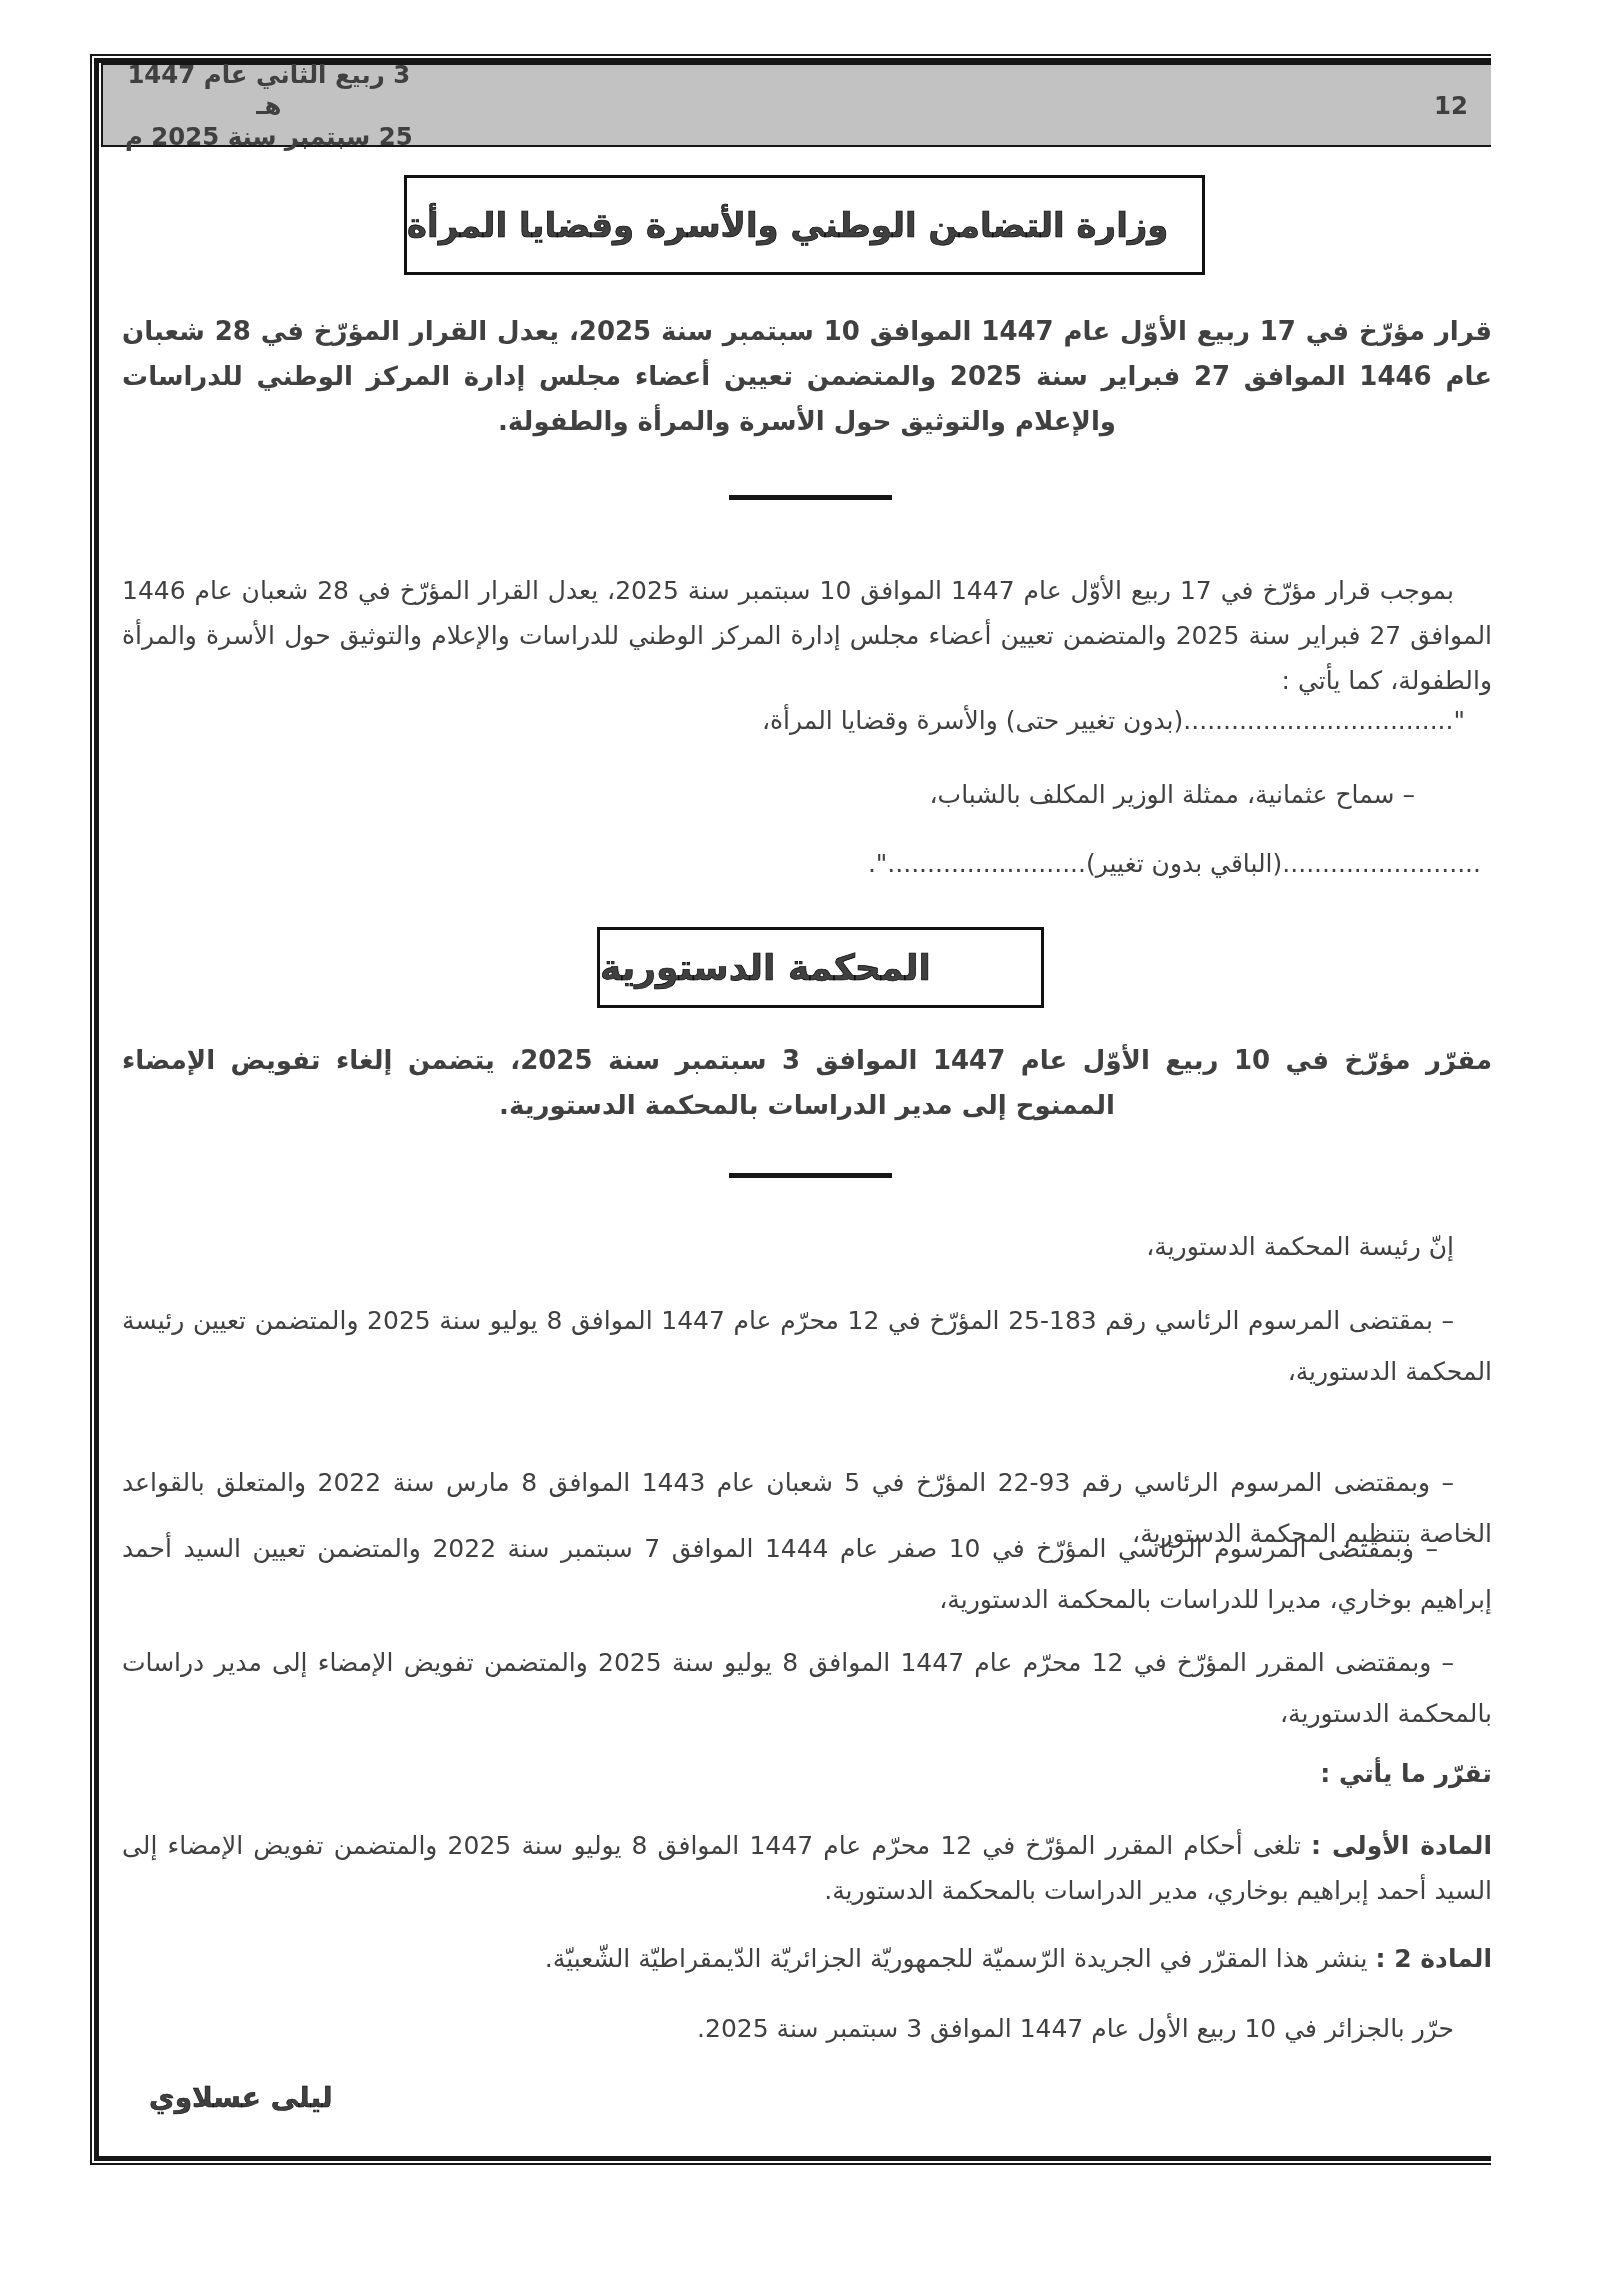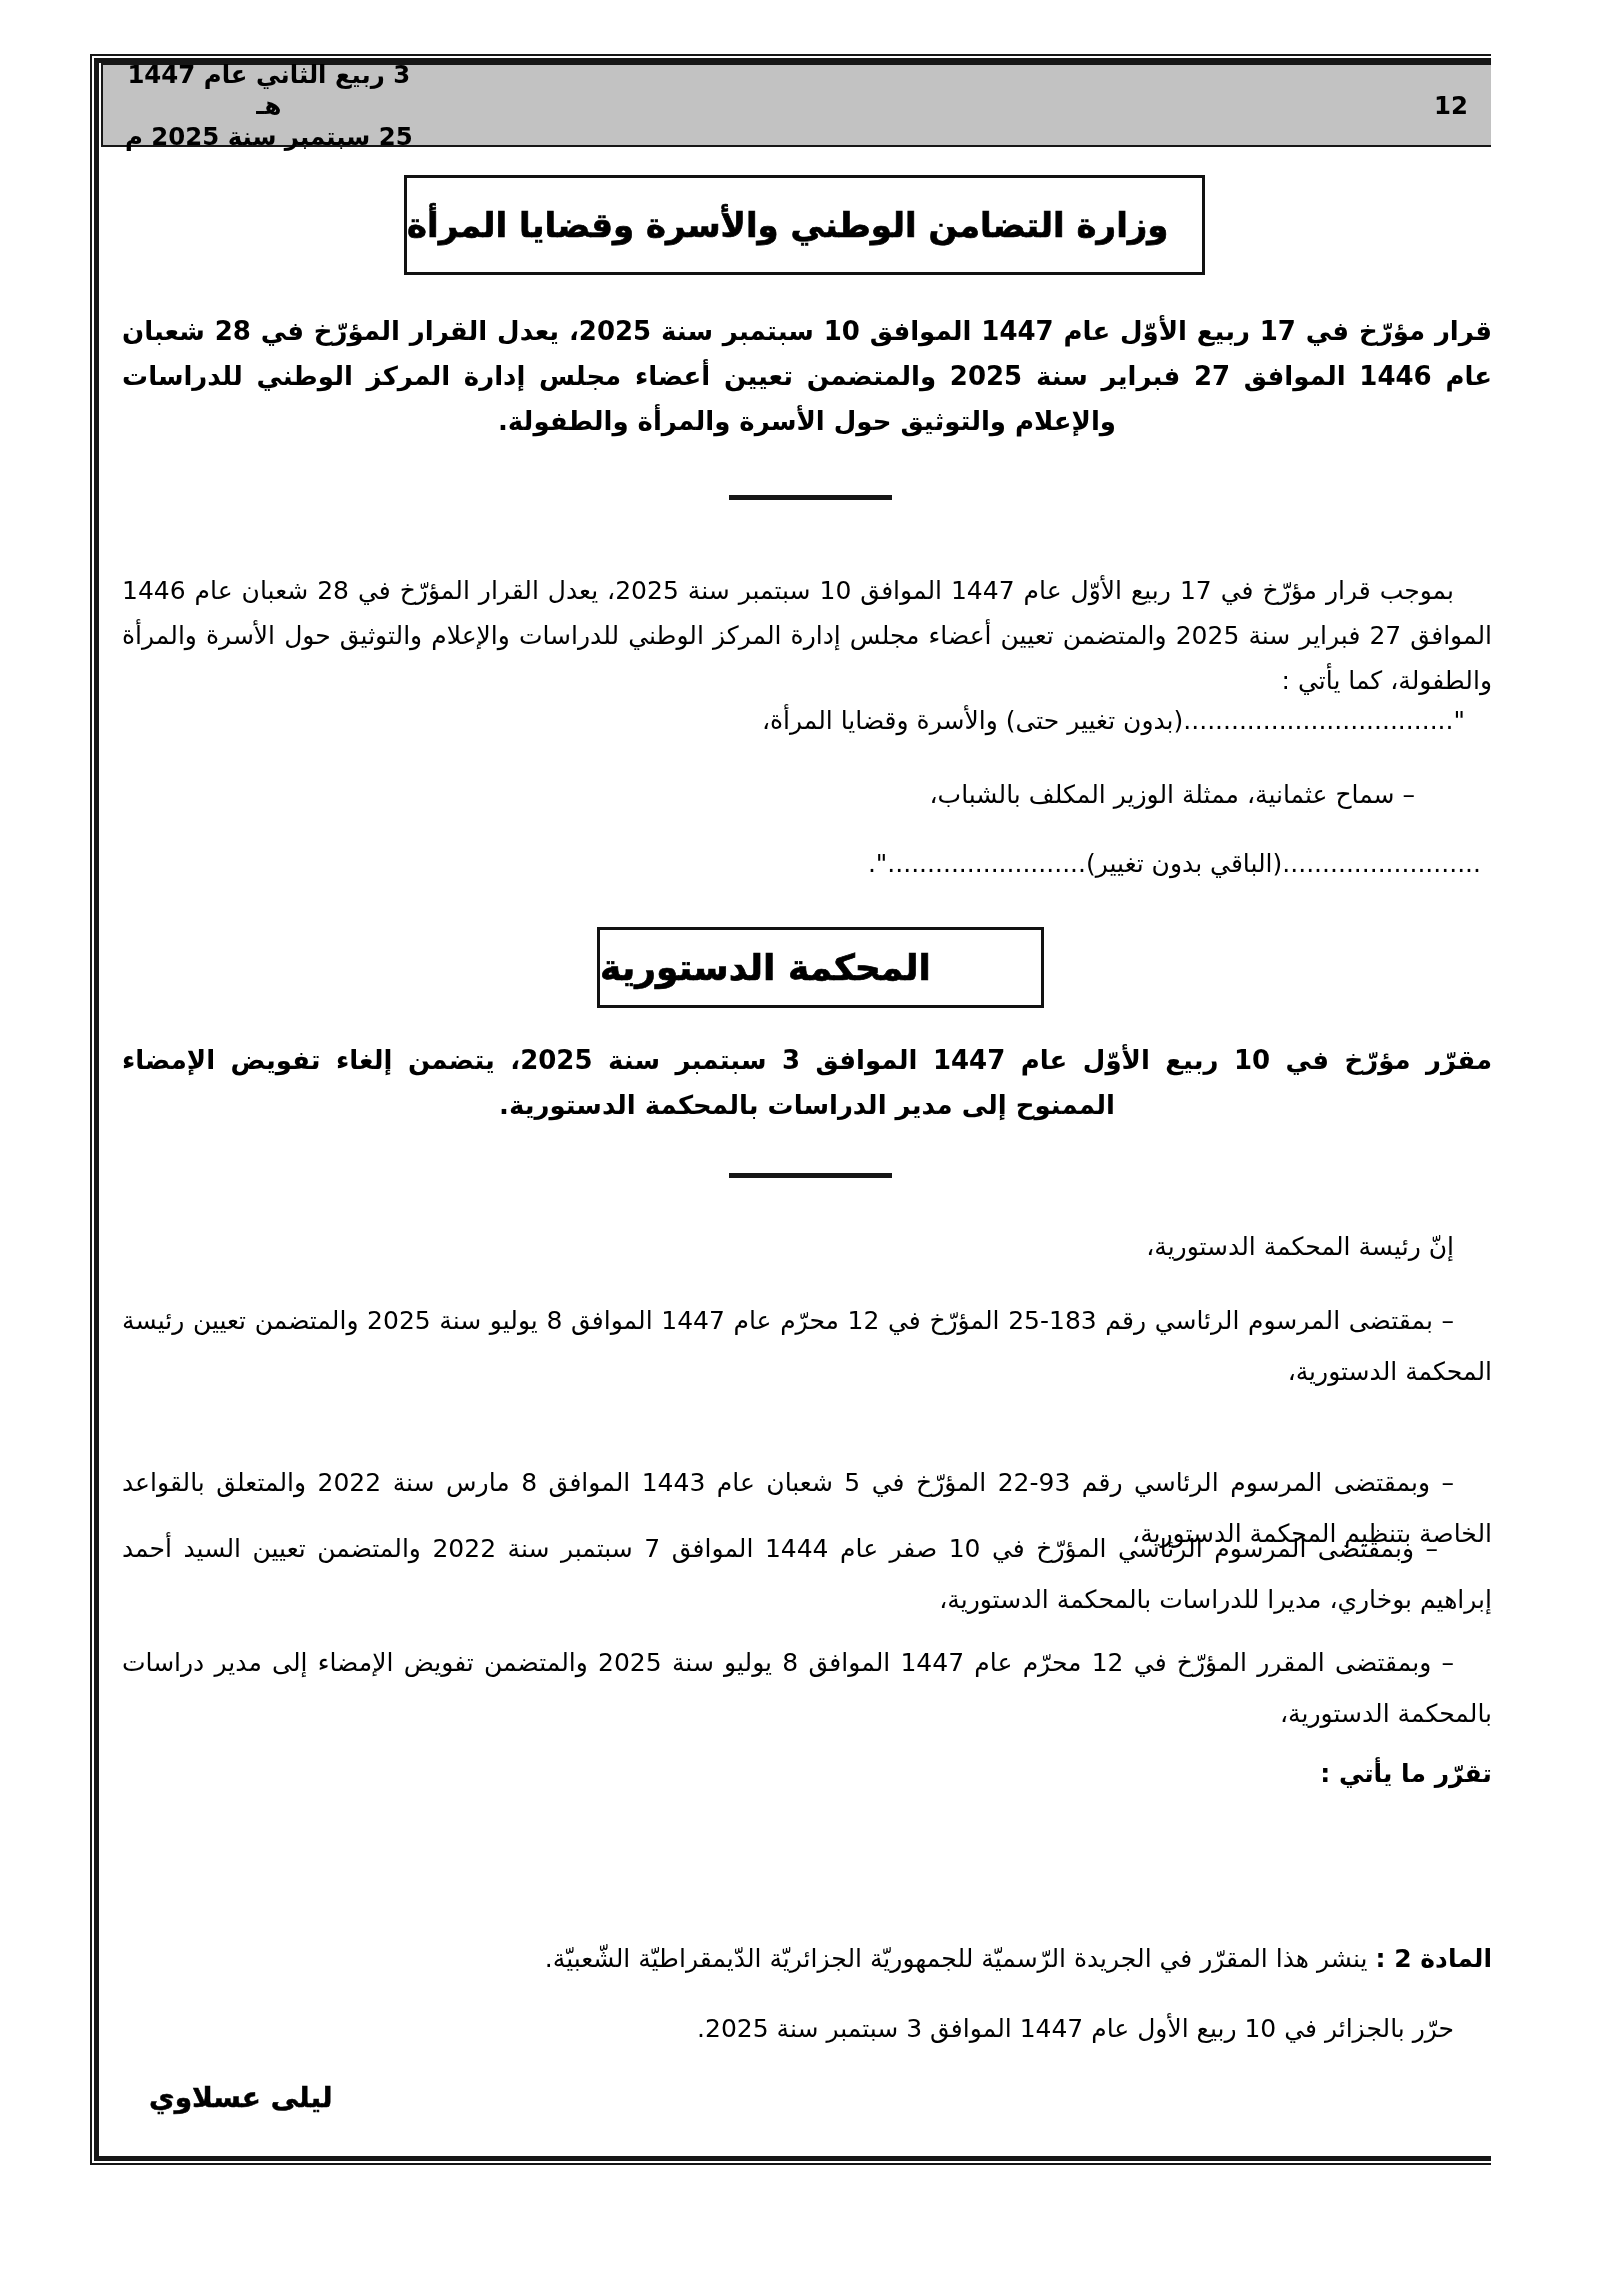--- a/index.html
+++ b/index.html
@@ -1,18 +1,18 @@
 <!DOCTYPE html>
 <html lang="ar" style="font-size:14.5px"><head>
 <meta charset="utf-8">
 <style>
   html,body{margin:0;padding:0;background:#ffffff;}
   .page{
     position:relative;width:1491px;height:2285px;background:#ffffff;
-    font-family:"DejaVu Sans","Liberation Sans",sans-serif;color:#000000;
+    font-family:"DejaVu Sans","Liberation Sans",sans-serif;color:#404040;
     overflow:hidden;
   }
   
   .frame-outer{
     position:absolute;left:90px;top:54px;width:1427px;height:2111px;
     border:2.7px solid #161616;box-sizing:border-box;
   }
   .frame-inner{
     position:absolute;inset:1.8px;border:5.4px solid #161616;box-sizing:border-box;
   }
@@ -106,20 +106,23 @@
 
   <div class="blk right lh50 ind42" style="top:1224px;">إنّ رئيسة المحكمة الدستورية،</div>
 
   <div class="blk just ind42" style="top:1295px;">– بمقتضى المرسوم الرئاسي رقم 183-25 المؤرّخ في 12 محرّم عام 1447 الموافق 8 يوليو سنة 2025 والمتضمن تعيين رئيسة المحكمة الدستورية،</div>
   <div class="blk just ind42" style="top:1457px;">– وبمقتضى المرسوم الرئاسي رقم 93-22 المؤرّخ في 5 شعبان عام 1443 الموافق 8 مارس سنة 2022 والمتعلق بالقواعد الخاصة بتنظيم المحكمة الدستورية،</div>
   <div class="blk just ind60" style="top:1523px;">– وبمقتضى المرسوم الرئاسي المؤرّخ في 10 صفر عام 1444 الموافق 7 سبتمبر سنة 2022 والمتضمن تعيين السيد أحمد إبراهيم بوخاري، مديرا للدراسات بالمحكمة الدستورية،</div>
   <div class="blk just ind42" style="top:1637px;">– وبمقتضى المقرر المؤرّخ في 12 محرّم عام 1447 الموافق 8 يوليو سنة 2025 والمتضمن تفويض الإمضاء إلى مدير دراسات بالمحكمة الدستورية،</div>
 
   <div class="blk bold right lh50" style="top:1751px;">تقرّر ما يأتي :</div>
 
+  <div class="blk just lh50" style="top:1823px;">
+    <span class="bold">المادة الأولى :</span><span> تلغى أحكام المقرر المؤرّخ في 12 محرّم عام 1447 الموافق 8 يوليو سنة 2025 والمتضمن تفويض الإمضاء إلى السيد أحمد إبراهيم بوخاري، مدير الدراسات بالمحكمة الدستورية.</span>
+  </div>
 
   <div class="blk right lh50" style="top:1936px;">
     <span class="bold">المادة 2 :</span><span> ينشر هذا المقرّر في الجريدة الرّسميّة للجمهوريّة الجزائريّة الدّيمقراطيّة الشّعبيّة.</span>
   </div>
 
   <div class="blk right lh50 ind42" style="top:2006px;">حرّر بالجزائر في 10 ربيع الأول عام 1447 الموافق 3 سبتمبر سنة 2025.</div>
 
   <div class="signature">ليلى عسلاوي</div>
 
 </div>

